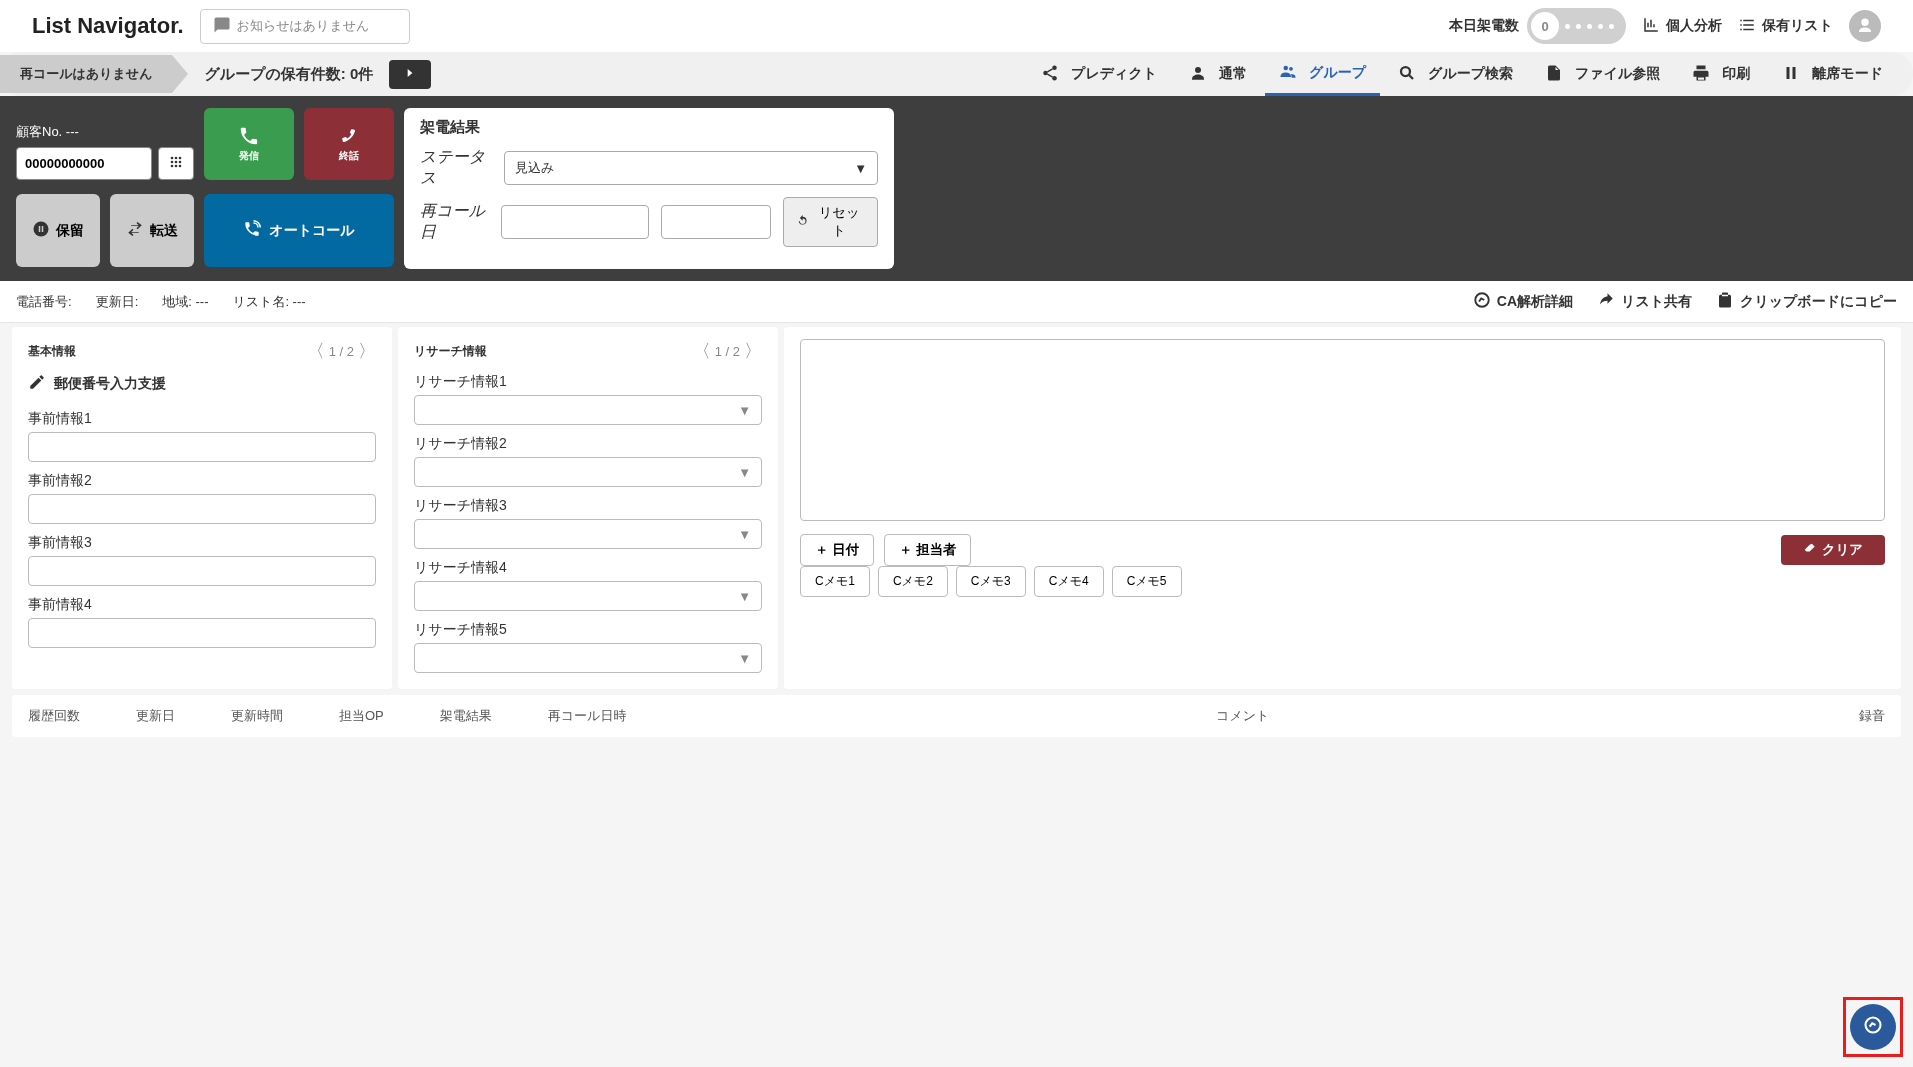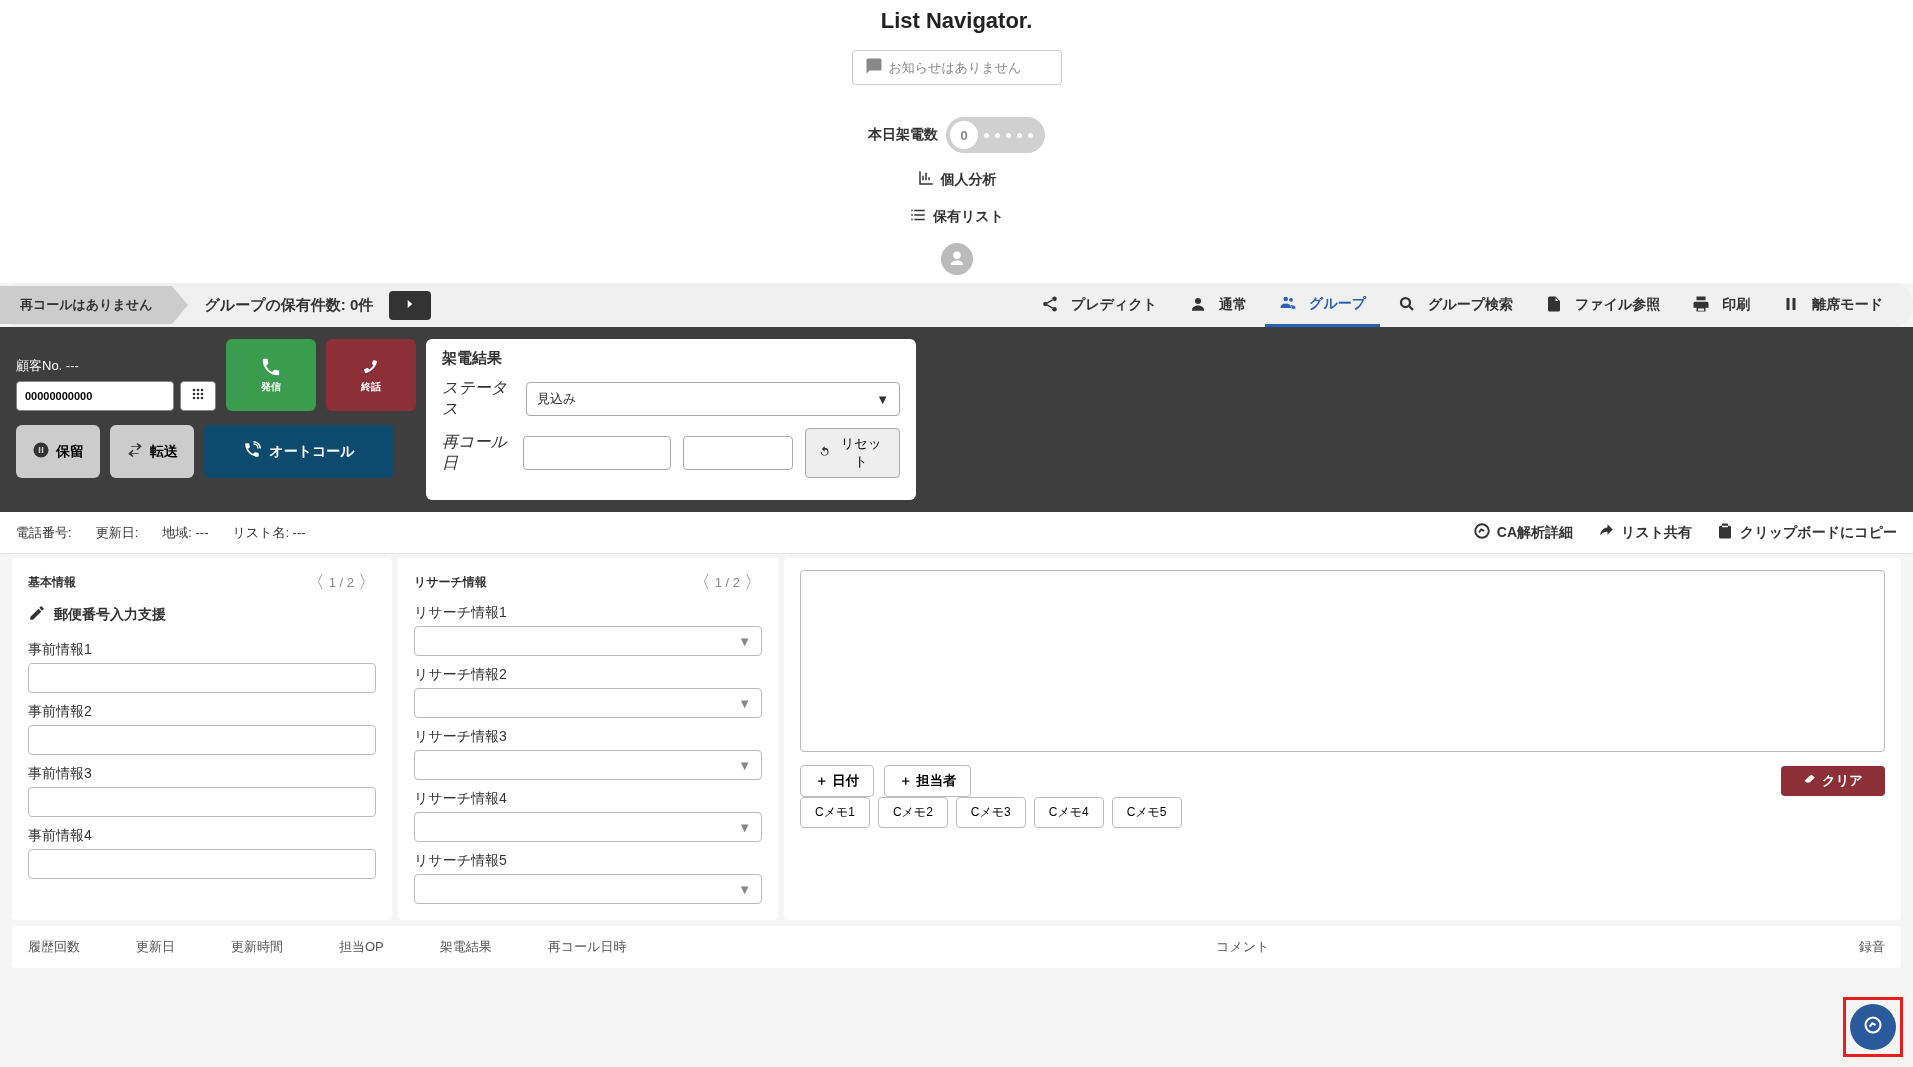--- a/index.html
+++ b/index.html
@@ -1,19 +1,19 @@
 <!DOCTYPE html>
 <html><head>
 <meta charset="utf-8">
 <style>
 * { box-sizing: border-box; margin: 0; padding: 0; }
 body { font-family: -apple-system, "Hiragino Sans", "Meiryo", sans-serif; font-size: 13px; color: #333; background: #f5f5f5; }
 
 
-.topbar { display: flex; align-items: center; padding: 8px 32px; background: #fff; gap: 16px; flex-direction: column; }
+.topbar { display: flex; align-items: center; padding: 8px 32px; background: #fff; gap: 16px; }
 .logo { font-size: 22px; font-weight: 600; color: #222; }
 .notice-box { border: 1px solid #ccc; border-radius: 4px; padding: 6px 12px; display: flex; align-items: center; gap: 6px; color: #888; width: 210px; }
 .spacer { flex: 1; }
 .call-count { display: flex; align-items: center; gap: 8px; font-weight: 600; font-size: 14px; }
 .count-pill { background: #d0d0d0; border-radius: 18px; padding: 4px 12px 4px 4px; display: flex; align-items: center; gap: 6px; }
 .count-circle { width: 28px; height: 28px; border-radius: 50%; background: #fff; display: flex; align-items: center; justify-content: center; font-size: 13px; color: #888; }
 .dot { width: 5px; height: 5px; border-radius: 50%; background: #fff; }
 .top-link { display: flex; align-items: center; gap: 6px; font-weight: 600; font-size: 14px; cursor: pointer; }
 .avatar-circle { width: 32px; height: 32px; border-radius: 50%; background: #bbb; display: flex; align-items: center; justify-content: center; color: #fff; }
 
@@ -24,28 +24,28 @@
 .group-count { margin-left: 28px; font-weight: 600; font-size: 15px; }
 .arrow-btn { background: #333; color: #fff; border: none; padding: 6px 14px; border-radius: 4px; margin-left: 12px; cursor: pointer; font-size: 14px; }
 .nav-item { display: flex; align-items: center; gap: 12px; padding: 10px 14px; font-weight: 600; cursor: pointer; font-size: 14px; }
 .nav-item.active { color: #2a62b8; border-bottom: 3px solid #2a62b8; }
 
 
 .darkbar { background: #3e3e3e; padding: 12px 16px; display: flex; gap: 10px; align-items: flex-start; }
 .customer-block { display: flex; flex-direction: column; gap: 6px; }
 .cust-label { color: #fff; font-size: 13px; }
 .phone-row { display: flex; gap: 6px; }
-.phone-input { width: 158px; padding: 8px; border: 1px solid #888; border-radius: 4px; font-size: 11px; font-weight: 600; }
+.phone-input { width: 136px; padding: 8px; border: 1px solid #888; border-radius: 4px; font-size: 13px; font-weight: 600; }
 .dial-btn { width: 36px; background: #fff; border: 1px solid #888; border-radius: 4px; font-size: 16px; cursor: pointer; }
 .big-btn { width: 90px; height: 72px; border: none; border-radius: 6px; color: #fff; display: flex; flex-direction: column; align-items: center; justify-content: center; font-weight: 600; cursor: pointer; font-size: 10px; }
 .big-btn.green { background: #3a9c4e; }
 .big-btn.red { background: #8c2f36; }
 .second-row { display: flex; gap: 10px; margin-top: 6px; }
 .gray-btn { background: #ccc; border: none; border-radius: 6px; padding: 10px 16px; display: flex; align-items: center; gap: 6px; font-weight: 600; cursor: pointer; font-size: 14px; }
-.auto-call-btn { background: #0c4a6e; color: #fff; border: none; border-radius: 6px; padding: 16px 20px; display: flex; align-items: center; justify-content: center; gap: 8px; font-weight: 600; width: 190px; cursor: pointer; font-size: 14px; }
+.auto-call-btn { background: #0369a1; color: #fff; border: none; border-radius: 6px; padding: 26px 20px; display: flex; align-items: center; justify-content: center; gap: 8px; font-weight: 600; width: 190px; cursor: pointer; font-size: 14px; }
 
 .result-panel { background: #fff; border-radius: 6px; padding: 10px 16px 14px; width: 490px; }
 .result-title { font-weight: 700; margin-bottom: 10px; font-size: 15px; }
 .result-row { display: flex; align-items: center; gap: 12px; margin-bottom: 8px; }
 .result-label { width: 72px; font-size: 16px; font-style: italic; }
 .status-select { flex: 1; border: 1px solid #aaa; border-radius: 4px; padding: 6px 10px; display: flex; justify-content: space-between; align-items: center; background: #fff; cursor: pointer; height: 34px; }
 .date-input { width: 148px; border: 1px solid #aaa; border-radius: 4px; padding: 6px; height: 34px; }
 .reset-btn { border: 1px solid #aaa; border-radius: 4px; padding: 6px 12px; background: #eee; display: flex; align-items: center; gap: 4px; cursor: pointer; }
 
 .auto-call-toggle { display: flex; align-items: center; gap: 10px; color: #fff; margin-left: 12px; margin-top: 6px; }

